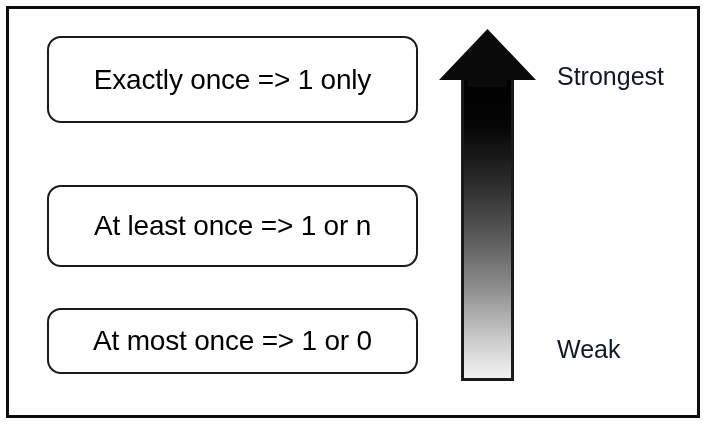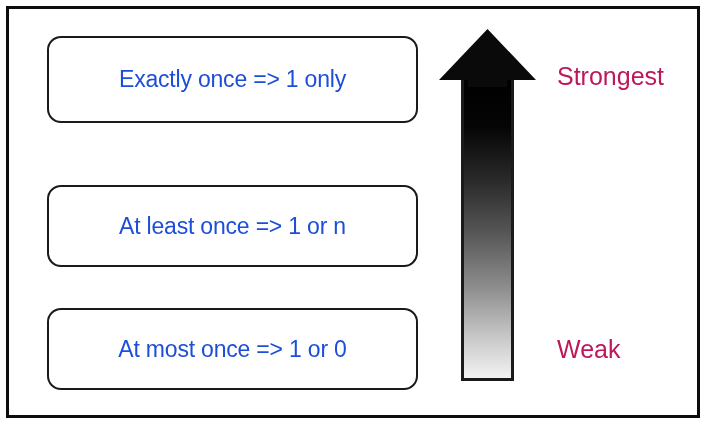--- a/index.html
+++ b/index.html
@@ -42,26 +42,26 @@
     box-sizing: border-box;
     border: 2px solid #1a1a1a;
     border-radius: 14px;
     background: #ffffff;
     display: flex;
     align-items: center;
     justify-content: center;
   }
   #box-exactly-once { top: 36px;  height: 87px; }
   #box-at-least-once { top: 185px; height: 82px; }
-  #box-at-most-once  { top: 308px; height: 82px; }
+  #box-at-most-once  { top: 308px; height: 66px; }
 
   .concept-label {
-    font-size: 23px;
+    font-size: 28px;
     line-height: 1;
-    color: #1d4ed8;
+    color: #000000;
     letter-spacing: -0.2px;
     white-space: nowrap;
     font-family: "Liberation Sans", sans-serif;
   }
 
   
   #strength-arrow {
     position: absolute;
     left: 437px;
     top: 27px;
@@ -73,21 +73,21 @@
     width: 102px;
     height: 357px;
   }
 
   
   .scale-label {
     position: absolute;
     left: 557px;
     font-size: 25px;
     line-height: 1;
-    color: #be185d;
+    color: #0f172a;
     white-space: nowrap;
     font-family: "Liberation Sans", sans-serif;
   }
   #label-strongest { top: 64px; }
   #label-weak      { top: 337px; text-align: right; }
 </style>
 </head>
 <body>
 
 <div id="figure">

